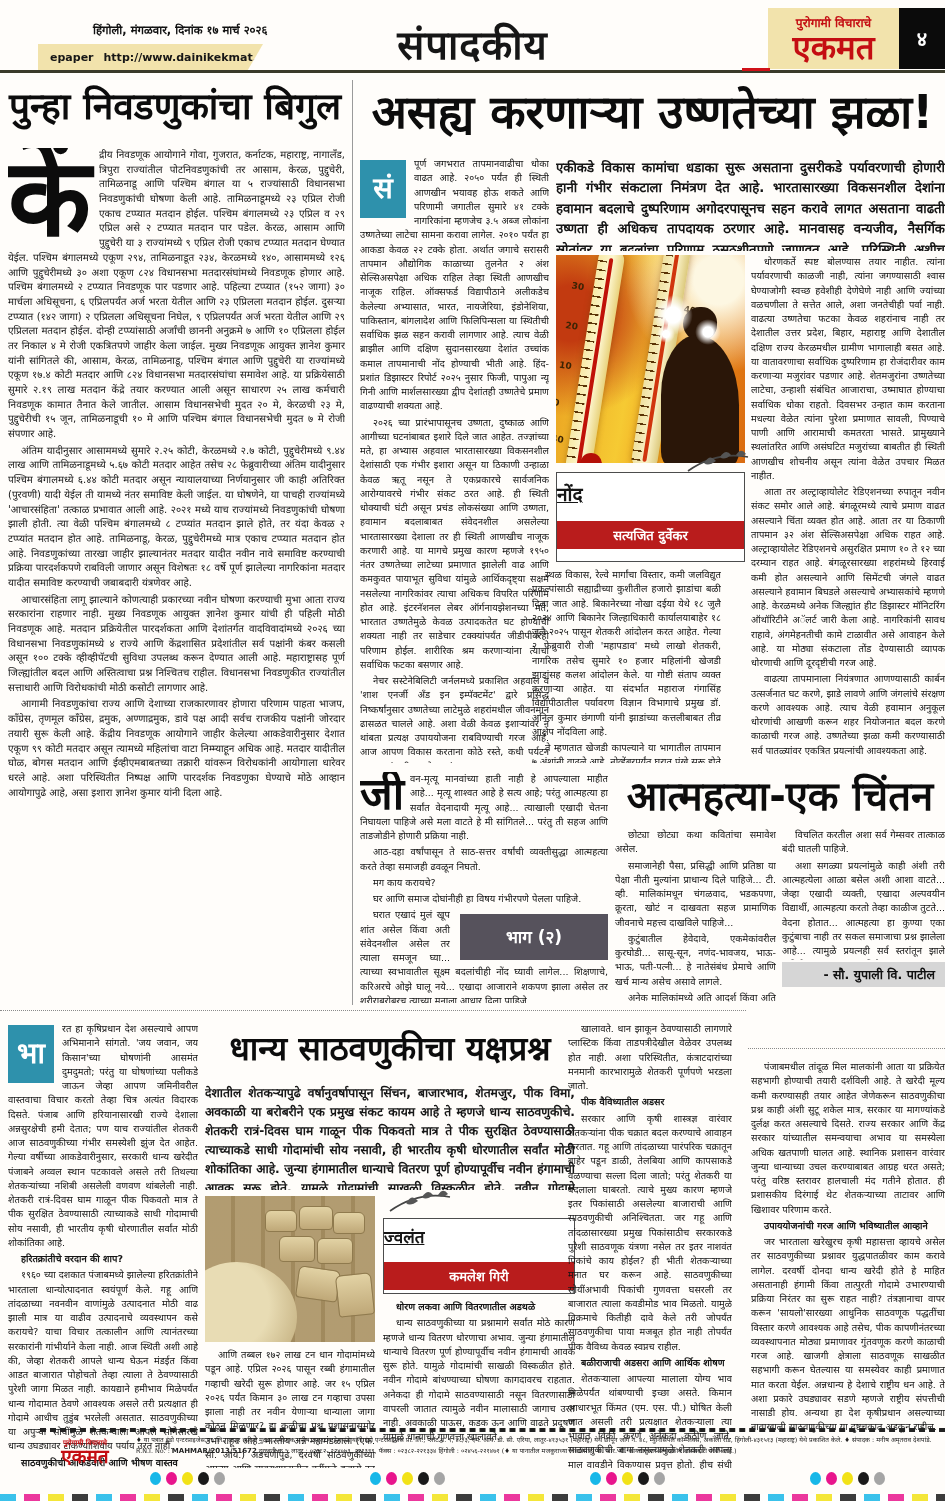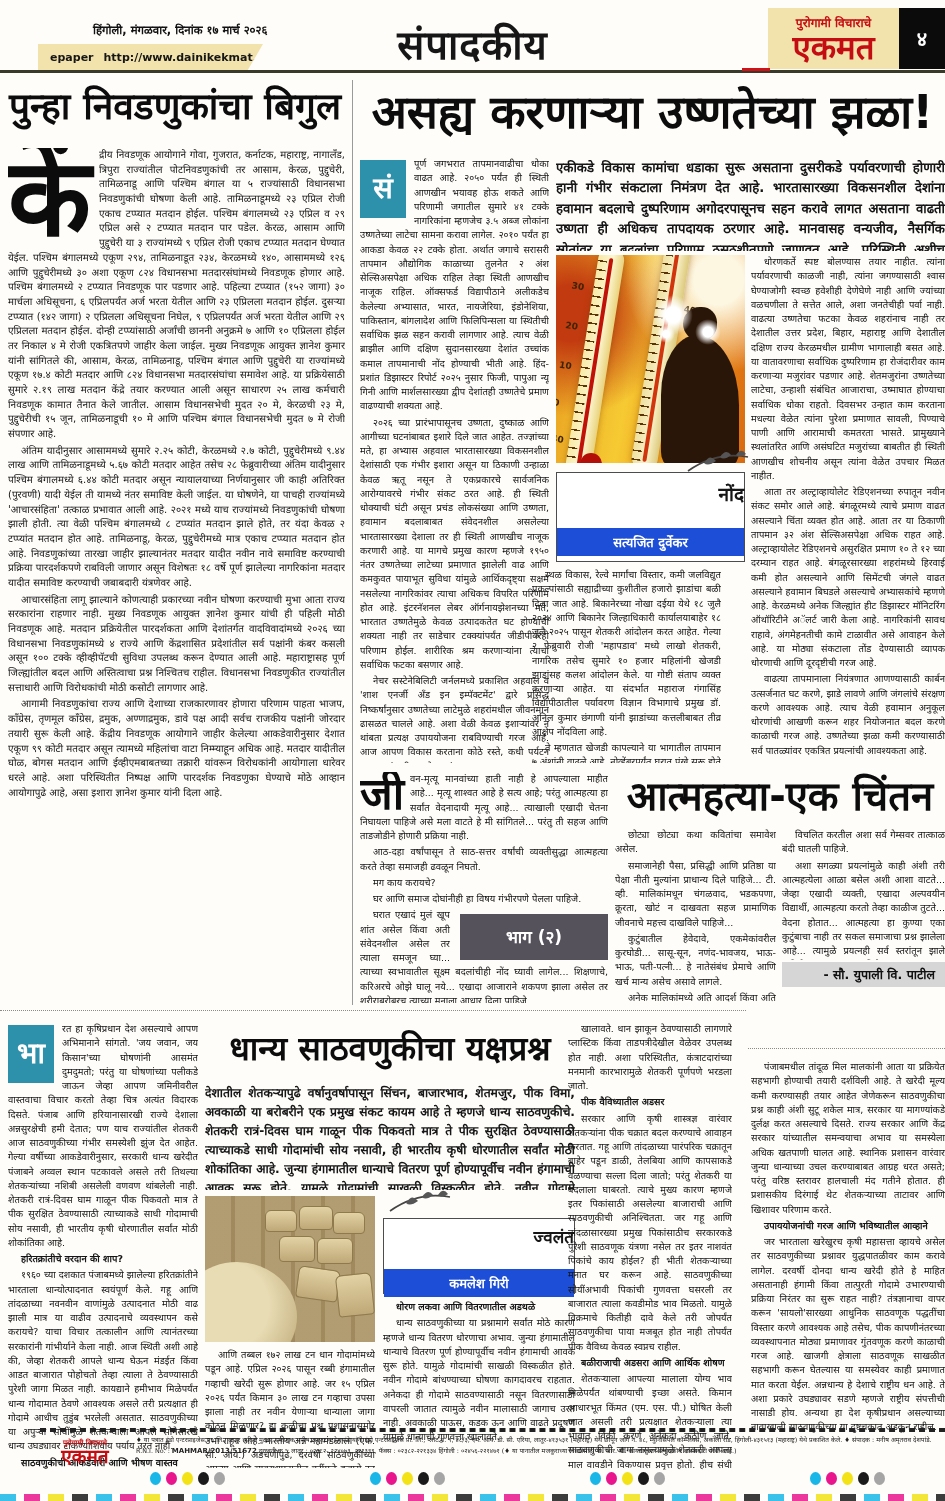--- a/index.html
+++ b/index.html
@@ -30,22 +30,22 @@
   .para{margin:0 0 2px 0;text-indent:13px;}
   .para.noind{text-indent:0;}
   .para.subhead{font-weight:bold;}
   .dropcap{float:left;font-weight:bold;color:#0c0c0c;}
   .dc-huge{font-size:108px;line-height:.82;margin:6px 8px 0 0;}
   .dc-med{font-size:44px;line-height:.9;margin:2px 6px 0 0;}
   .dropbox{float:left;width:46px;height:58px;background:#2e91ac;color:#fff;font-size:29px;font-weight:bold;
            display:flex;align-items:center;justify-content:center;margin:3px 8px 2px 0;}
   
   .note-box{border:1.5px solid #4c4c4c;background:#fff;}
-  .note-title{font-size:19px;font-weight:800;text-align:right;padding:8px 0 21px;}
-  .note-bar{background:#1d4ed8;color:#fff;text-align:center;font-size:13px;font-weight:bold;padding:5px 0;}
+  .note-title{font-size:19px;font-weight:800;text-align:left;padding:8px 0 14px;text-decoration:underline;}
+  .note-bar{background:#b91c1c;color:#fff;text-align:center;font-size:13px;font-weight:bold;padding:5px 0;}
   .part-badge{float:right;width:148px;height:46px;background:#56525c;color:#fff;display:flex;
               align-items:center;justify-content:center;font-size:17px;font-weight:bold;margin:6px 0 4px 10px;}
   .author-bar{background:#d6d6d6;color:#101010;font-weight:bold;font-size:12.5px;text-align:right;
               padding:4px 10px;}
   .dotted{border-top:1.5px dotted #8a8a8a;}
   .vrule{background:#9a9a9a;}
   .leaf{position:absolute;}
   
   .thermo{background:
       radial-gradient(circle at 86% 12%, #fdf7e2 0 10%, rgba(253,247,226,0) 38%),

